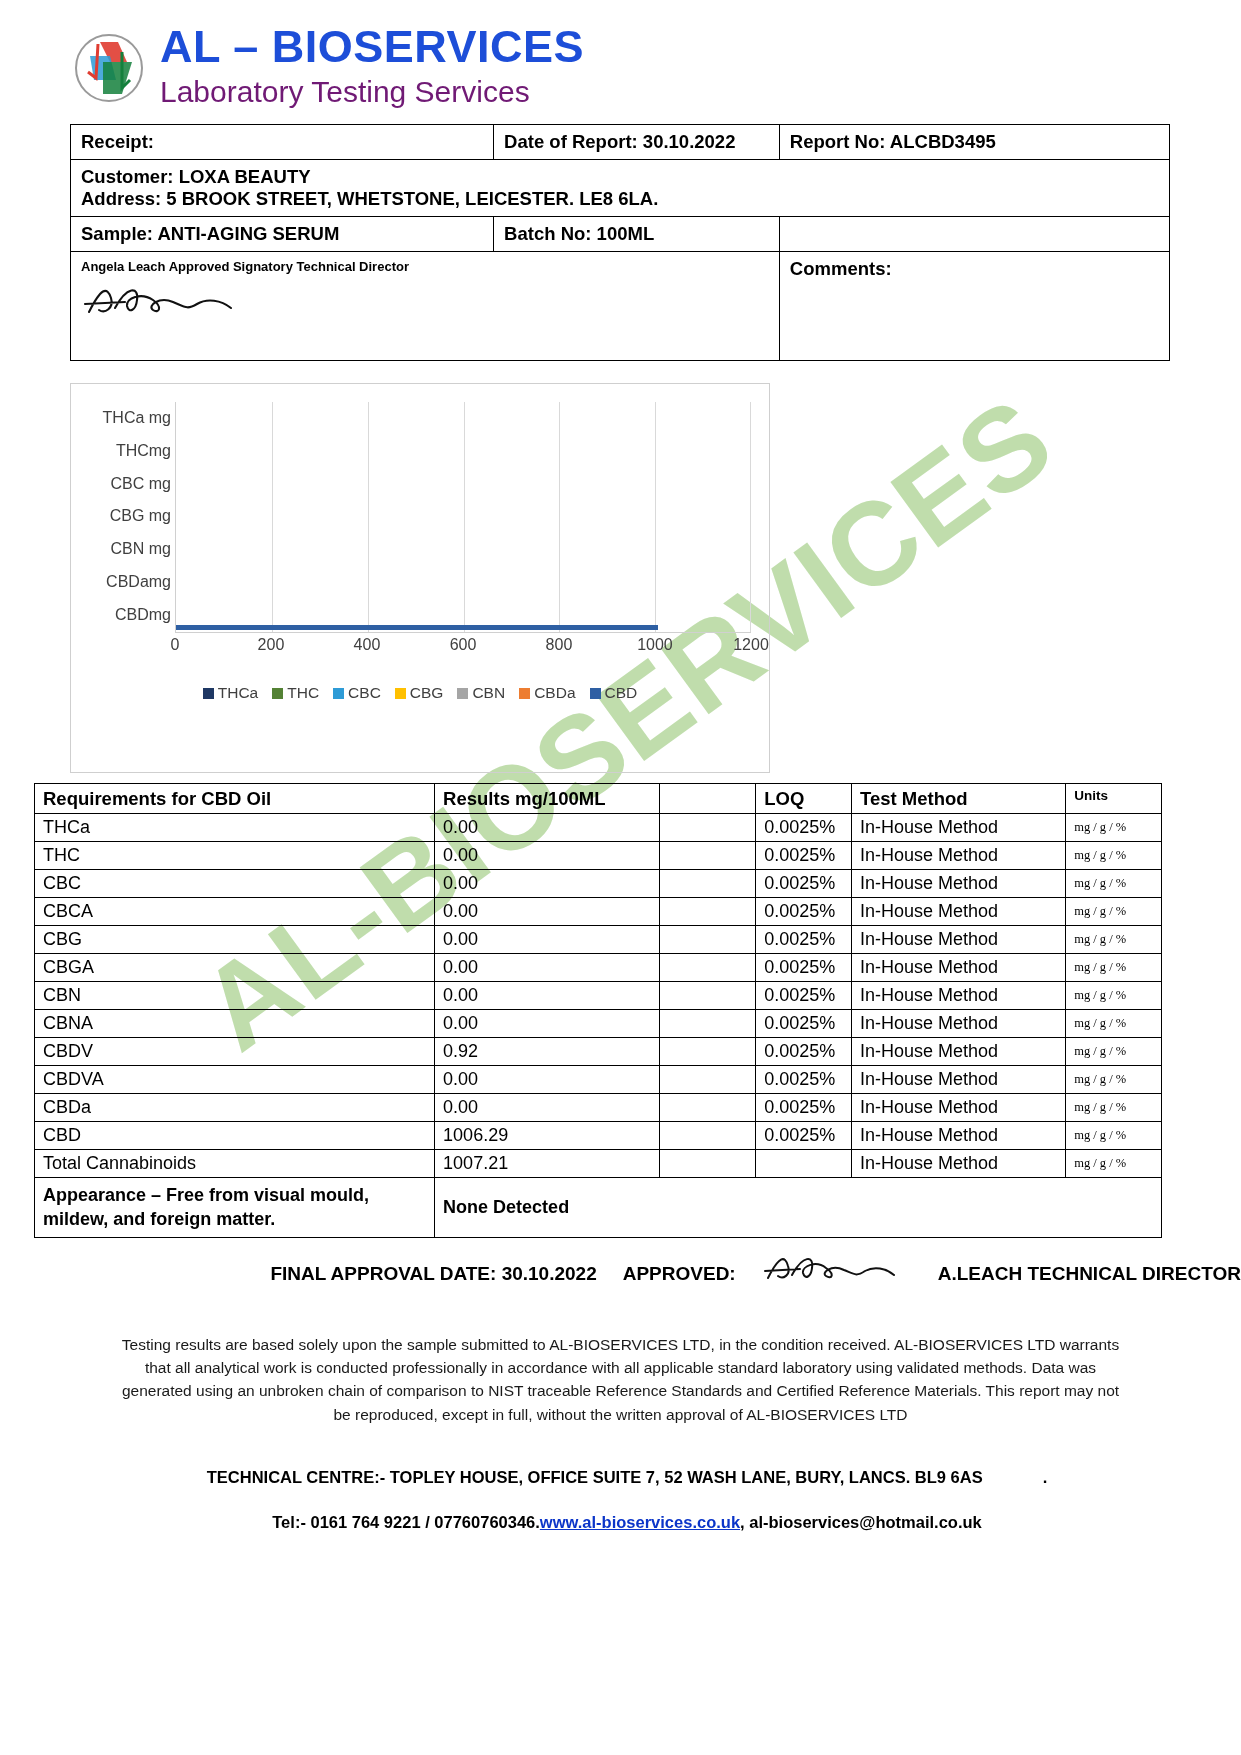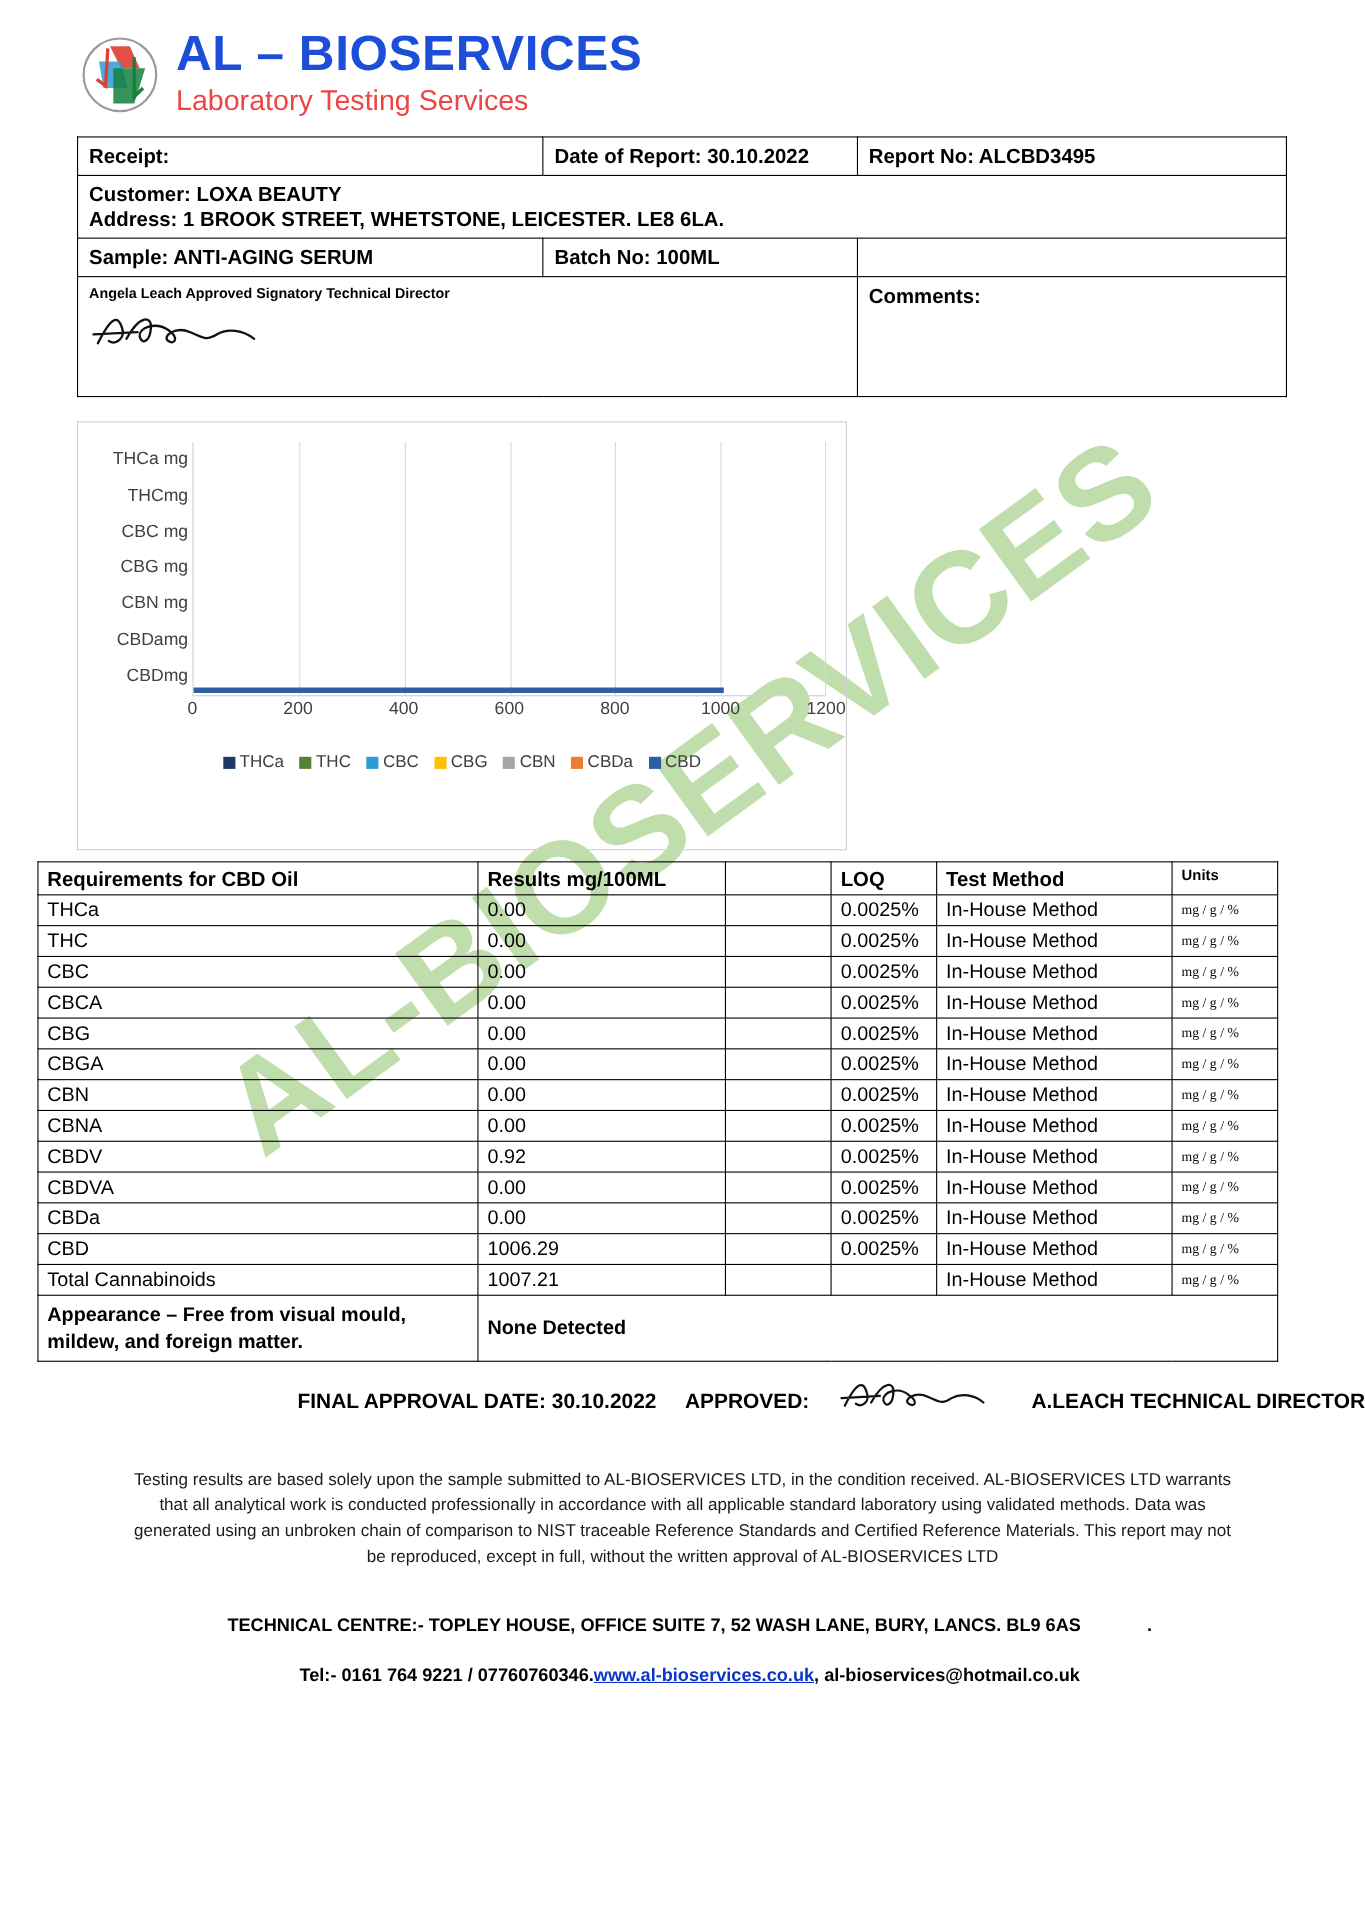--- a/index.html
+++ b/index.html
@@ -69,22 +69,22 @@
   .logo-text { line-height: 1; }
   .logo-title {
     font-size: 45px;
     font-weight: 700;
     color: #1d4ed8;
     letter-spacing: .5px;
     line-height: 1.05;
     white-space: nowrap;
   }
   .logo-sub {
-    font-size: 26px;
-    color: #ef4444;
+    font-size: 30px;
+    color: #701a75;
     margin-top: 6px;
     line-height: 1.05;
     white-space: nowrap;
   }
 
   
   .info-table {
     position: relative;
     z-index: 10;
     margin: 10px 70px 0 70px;
@@ -300,21 +300,21 @@
     </colgroup>
     <tbody>
       <tr>
         <td>Receipt:</td>
         <td>Date of Report: 30.10.2022</td>
         <td>Report No: ALCBD3495</td>
       </tr>
       <tr>
         <td colspan="3">
           <div>Customer: LOXA BEAUTY</div>
-          <div>Address:    1 BROOK STREET, WHETSTONE, LEICESTER. LE8 6LA.</div>
+          <div>Address:    5 BROOK STREET, WHETSTONE, LEICESTER. LE8 6LA.</div>
         </td>
       </tr>
       <tr>
         <td>Sample: ANTI-AGING SERUM</td>
         <td>Batch No: 100ML</td>
         <td></td>
       </tr>
       <tr>
         <td colspan="2" class="sig-cell">
           <div class="sig-name">Angela Leach Approved Signatory Technical Director</div>

